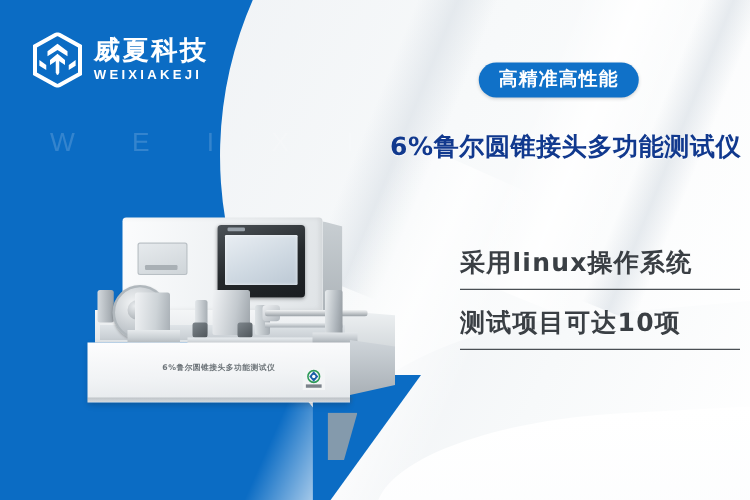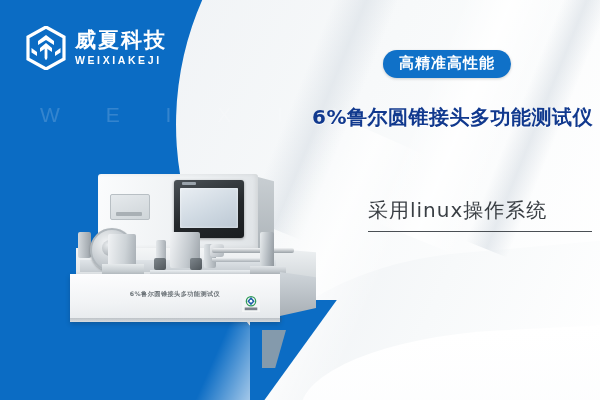--- a/index.html
+++ b/index.html
@@ -83,21 +83,21 @@
   }
   #title{
     position:absolute;left:312px;top:104px;
     color:#11398e;font-size:20px;font-weight:bold;letter-spacing:.5px;
     font-family:"DejaVu Sans","Liberation Sans",sans-serif;
     text-shadow:0 1px 1px rgba(255,255,255,.9);
   }
 
   #features{position:absolute;left:368px;top:193px;width:224px;}
   .feat{
-    color:#3a3f44;font-size:20px;font-weight:normal;letter-spacing:1px;
+    color:#3a3f44;font-size:20px;font-weight:bold;letter-spacing:1px;
     font-family:"DejaVu Sans","Liberation Sans",sans-serif;
     padding:4px 0 7px 0;
     border-bottom:1.6px solid #4a4f54;
     margin-bottom:9px;
     white-space:nowrap;
   }
   .feat:last-child{margin-bottom:0;}
 
   
   #machine{position:absolute;left:64px;top:174px;width:252px;height:196px;}
@@ -216,20 +216,21 @@
     </svg>
     <div id="logo-text">
       <span id="logo-cn">威夏科技</span>
       <span id="logo-en">WEIXIAKEJI</span>
     </div>
   </div>
   <div id="title">6%鲁尔圆锥接头多功能测试仪</div>
 
   <div id="features">
     <div class="feat">采用linux操作系统</div>
+    <div class="feat">测试项目可达10项</div>
   </div>
 
   <div id="machine">
     <div class="m" id="m-backpanel"></div>
     <div class="m" id="m-backpanel-side"></div>
     <div class="m" id="m-vent"></div>
     <div class="m" id="m-vent-slot"></div>
 
     <div class="m" id="m-hmi"></div>
     <div class="m" id="m-hmi-screen"></div>

